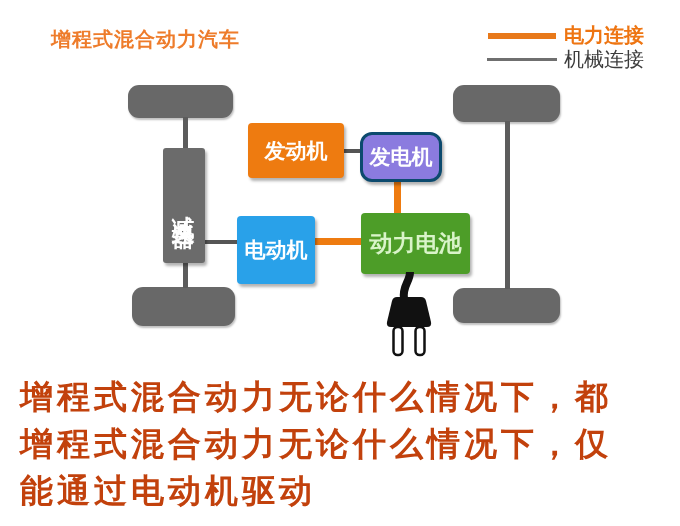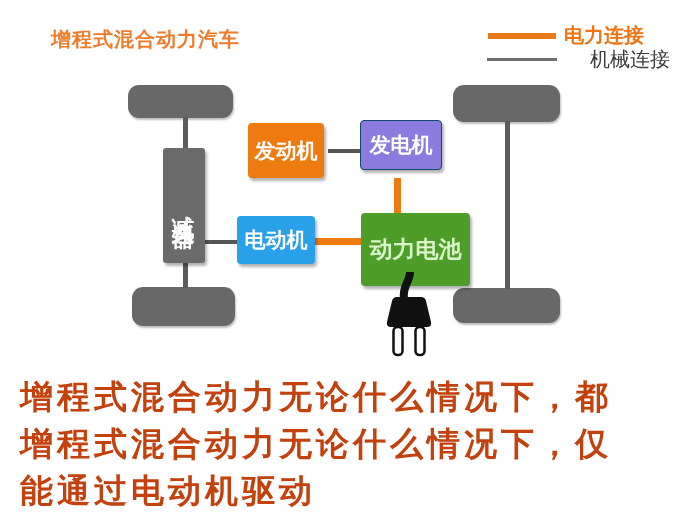--- a/index.html
+++ b/index.html
@@ -17,21 +17,21 @@
   .diagram-title {
     position: absolute;
     left: 34px; top: 26px;
     font-size: 20px;
     font-weight: bold;
     letter-spacing: 1px;
     color: #ee7c2b;
     margin-left: 17px;
   }
   .legend-row-electric { left: 488px; top: 22px; position: absolute; display: flex; align-items: center; }
-  .legend-row-mechanical { left: 487px; top: 46px; position: absolute; display: flex; align-items: center; gap: 26px; }
+  .legend-row-mechanical { left: 487px; top: 46px; position: absolute; display: flex; align-items: center; }
   .legend-line-electric { width: 68px; height: 6px; background: #e8791a; margin-right: 8px; }
   .legend-line-mechanical { width: 70px; height: 3px; background: #6f6f6f; margin-right: 7px; }
   .legend-label-electric { font-size: 20px; font-weight: bold; color: #ee7512; }
   .legend-label-mechanical { font-size: 20px; font-weight: 500; color: #3c3c3c; }
 
   
   .wheel {
     position: absolute;
     background: #686868;
     border-radius: 11px;
@@ -60,34 +60,34 @@
   .box-reducer {
     left: 163px; top: 148px; width: 42px; height: 115px;
     background: #6b6b6b;
     border-radius: 3px;
     font-size: 23px;
     writing-mode: vertical-rl;
     text-orientation: upright;
     letter-spacing: 6px;
   }
   .box-engine {
-    left: 248px; top: 123px; width: 76px; height: 55px;
+    left: 248px; top: 123px; width: 96px; height: 55px;
     background: #ee7b10; border-radius: 4px; font-size: 21px;
   }
   .box-generator {
-    left: 360px; top: 120px; width: 82px; height: 50px;
-    background: #8b7bdf; border: 1px solid #0c4a6e;
-    border-radius: 4px; font-size: 21px;
+    left: 360px; top: 132px; width: 82px; height: 50px;
+    background: #8b7bdf; border: 3px solid #0c4a6e;
+    border-radius: 12px; font-size: 21px;
   }
   .box-motor {
-    left: 237px; top: 216px; width: 78px; height: 48px;
+    left: 237px; top: 216px; width: 78px; height: 68px;
     background: #29a1e9; border-radius: 4px; font-size: 21px;
   }
   .box-battery {
-    left: 361px; top: 213px; width: 109px; height: 73px;
+    left: 361px; top: 213px; width: 109px; height: 61px;
     background: #4d9d28; border-radius: 4px;
     font-size: 23px; color: #d9f4c9;
   }
 
   
   .conn { position: absolute; }
   .conn-mech { background: #555555; }
   .conn-elec { background: #ee7b10; }
   .conn-engine-generator { left: 328px; top: 149px; width: 32px; height: 4px; }
   .conn-reducer-motor    { left: 205px; top: 240px; width: 32px; height: 4px; }

